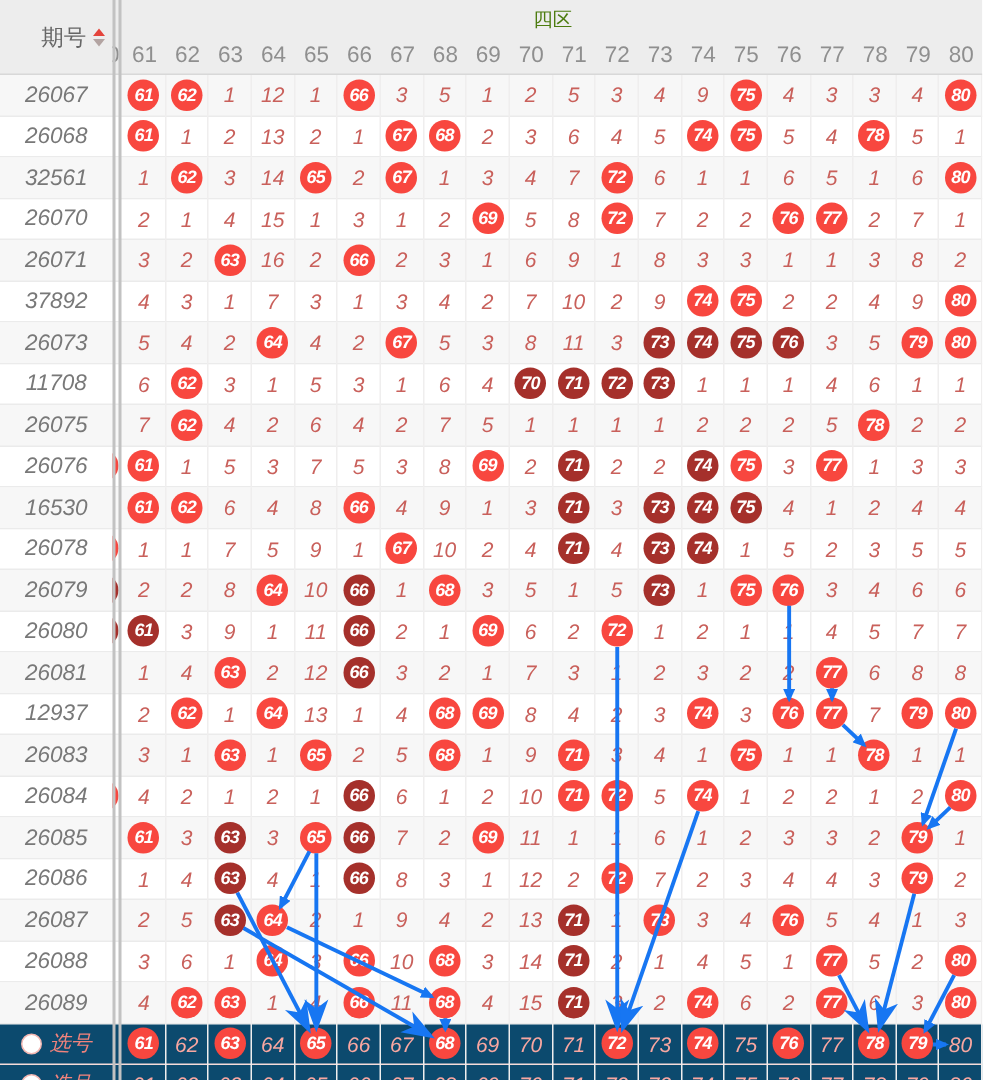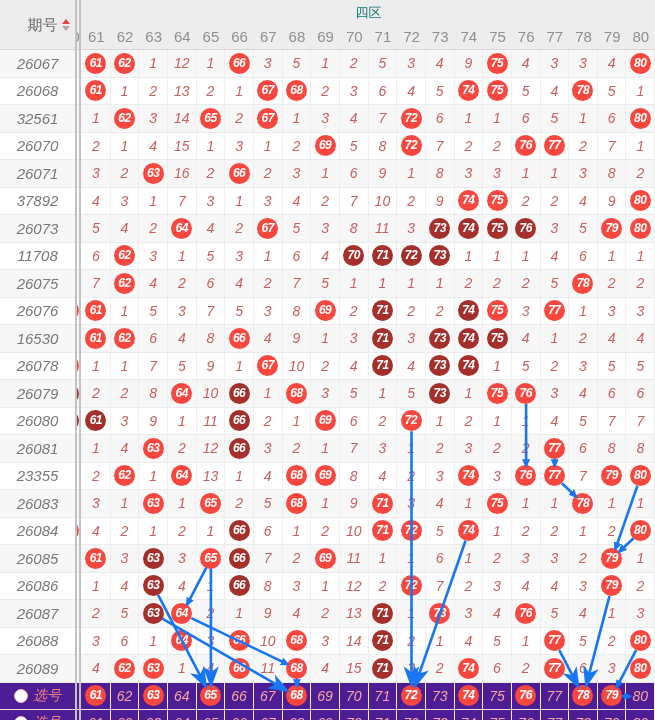--- a/index.html
+++ b/index.html
@@ -2,39 +2,39 @@
 <html><head>
 <meta charset="utf-8">
 <style>
   html,body{margin:0;padding:0;background:#fff;}
   #app{position:relative;width:655px;height:720px;overflow:hidden;
        font-family:"Liberation Sans",sans-serif;background:#fff;user-select:none;}
   
   #header{position:absolute;left:0;top:0;width:655px;height:50px;background:#ededed;
           border-bottom:1px solid #d8d8d8;box-sizing:border-box;}
   #zone-header{position:absolute;left:82px;top:4px;width:573px;height:18px;text-align:center;
-          font-size:13px;color:#0f766e;}
+          font-size:13px;color:#4d7c0f;}
   #corner{position:absolute;left:0;top:0;width:97px;height:50px;display:flex;align-items:center;
           justify-content:center;gap:4px;font-size:15px;color:#666;}
   .sort-icon{display:inline-flex;flex-direction:column;gap:2px;}
   .tri-up{width:0;height:0;border-left:4px solid transparent;border-right:4px solid transparent;
           border-bottom:5px solid #e4443c;}
   .tri-down{width:0;height:0;border-left:4px solid transparent;border-right:4px solid transparent;
           border-top:5px solid #b3a4a2;}
   #col-headers{position:absolute;left:82px;top:26px;width:573px;height:22px;display:flex;}
   .col-h{flex:1;text-align:center;font-size:15px;color:#8f8f8f;line-height:22px;}
   
   .split1,.split2{position:absolute;top:0;width:2px;height:720px;background:#c2c2c2;z-index:6;}
   .split1{left:75px;} .split2{left:79px;}
   
   #grid-body{position:absolute;left:0;top:50px;width:655px;}
   .row{display:flex;height:27.5px;box-sizing:border-box;border-bottom:1px solid #ebebeb;
        align-items:center;background:#fff;font-style:italic;}
   .row.alt{background:#f7f7f7;}
-  .row.sel{background:#4c1d95;border-bottom:1px solid #f6dcda;}
+  .row.sel{background:#0c4a6e;border-bottom:1px solid #f6dcda;}
   .issue{width:75px;text-align:center;font-size:15px;color:#787878;flex:none;}
   .sel-label{width:75px;flex:none;display:flex;align-items:center;justify-content:center;gap:5px;
        font-size:14px;color:#f2837c;}
   .radio{width:12px;height:12px;border:1px solid #f3b7b2;border-radius:50%;background:#fff;flex:none;}
   .peek{width:7px;height:27.5px;flex:none;overflow:hidden;position:relative;}
   .peek .ball{position:absolute;left:-17px;top:3px;}
   .peek .ph{position:absolute;left:-12px;top:3px;font-size:15px;color:#8f8f8f;}
   .cell{flex:1;height:27.5px;display:flex;align-items:center;justify-content:center;
         border-right:1px solid #efeeee;box-sizing:border-box;font-size:14px;color:#c9605b;}
   .row.sel .cell{color:#f8a7a1;}
@@ -588,21 +588,21 @@
         <div class="cell">2</div>
         <div class="cell">2</div>
         <div class="cell">
           <span class="ball B">77</span>
         </div>
         <div class="cell">6</div>
         <div class="cell">8</div>
         <div class="cell">8</div>
       </div>
       <div class="row">
-        <div class="issue">23355</div>
+        <div class="issue">12937</div>
         <div class="peek"></div>
         <div class="cell">2</div>
         <div class="cell">
           <span class="ball B">62</span>
         </div>
         <div class="cell">1</div>
         <div class="cell">
           <span class="ball B">64</span>
         </div>
         <div class="cell">13</div>

